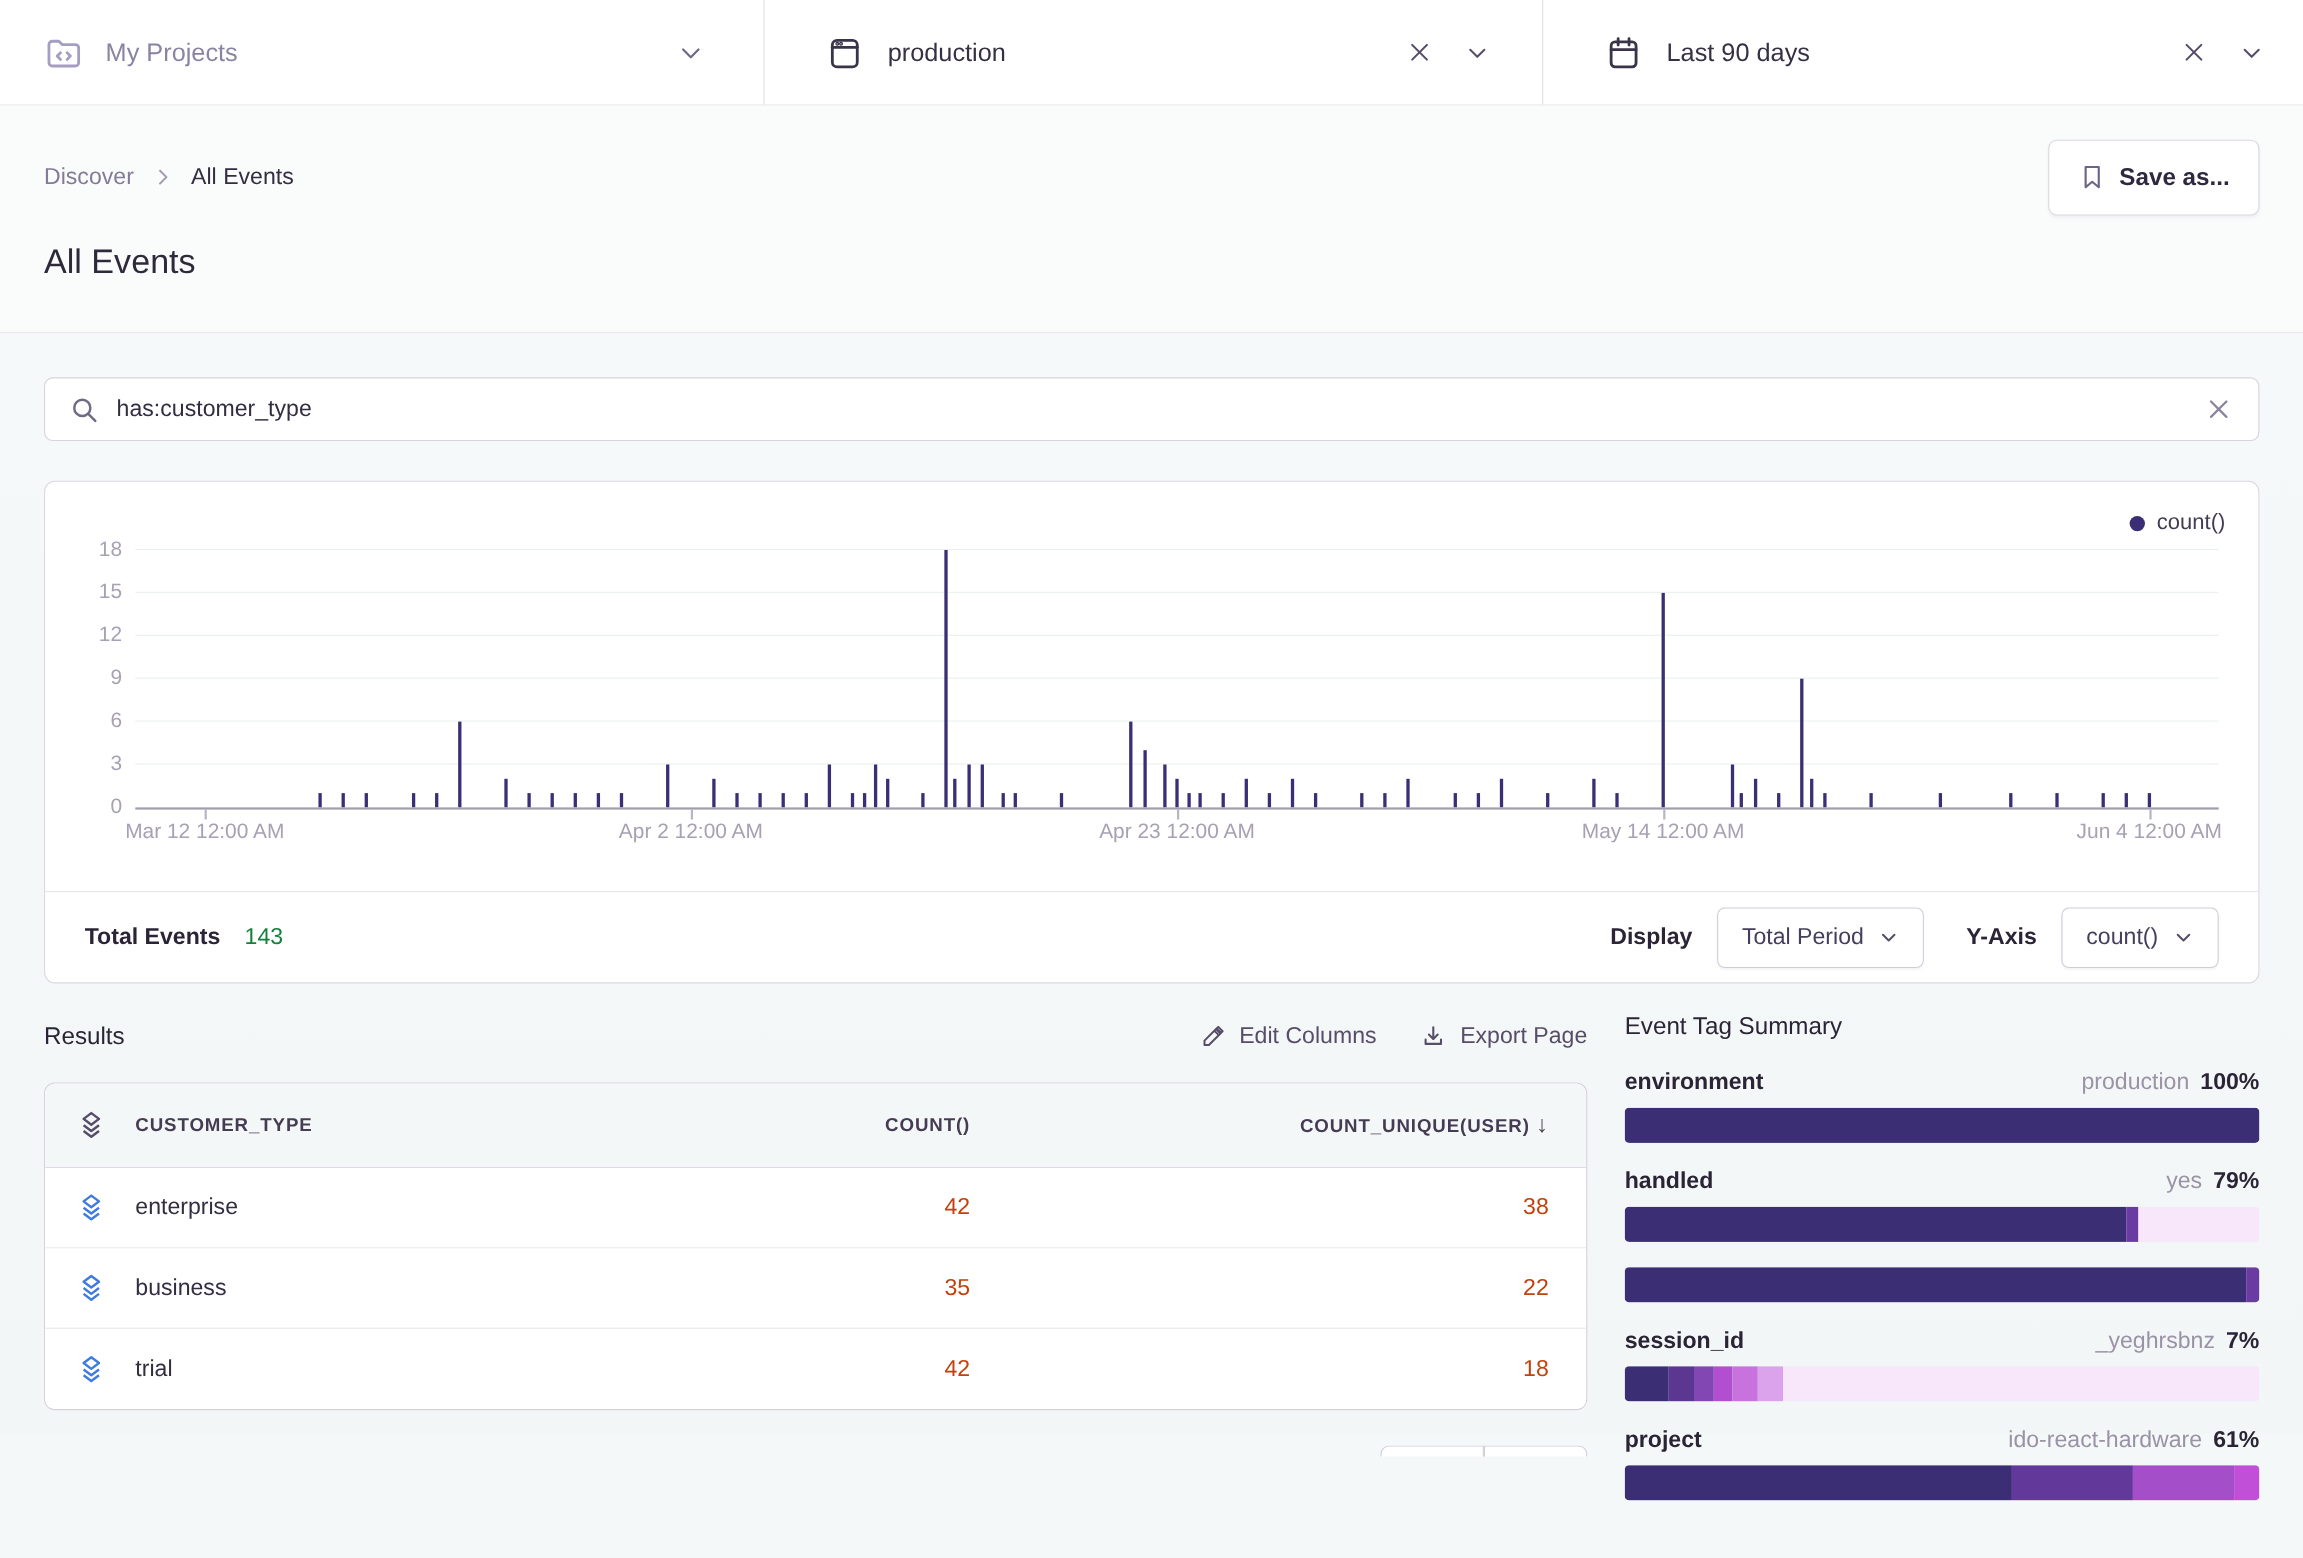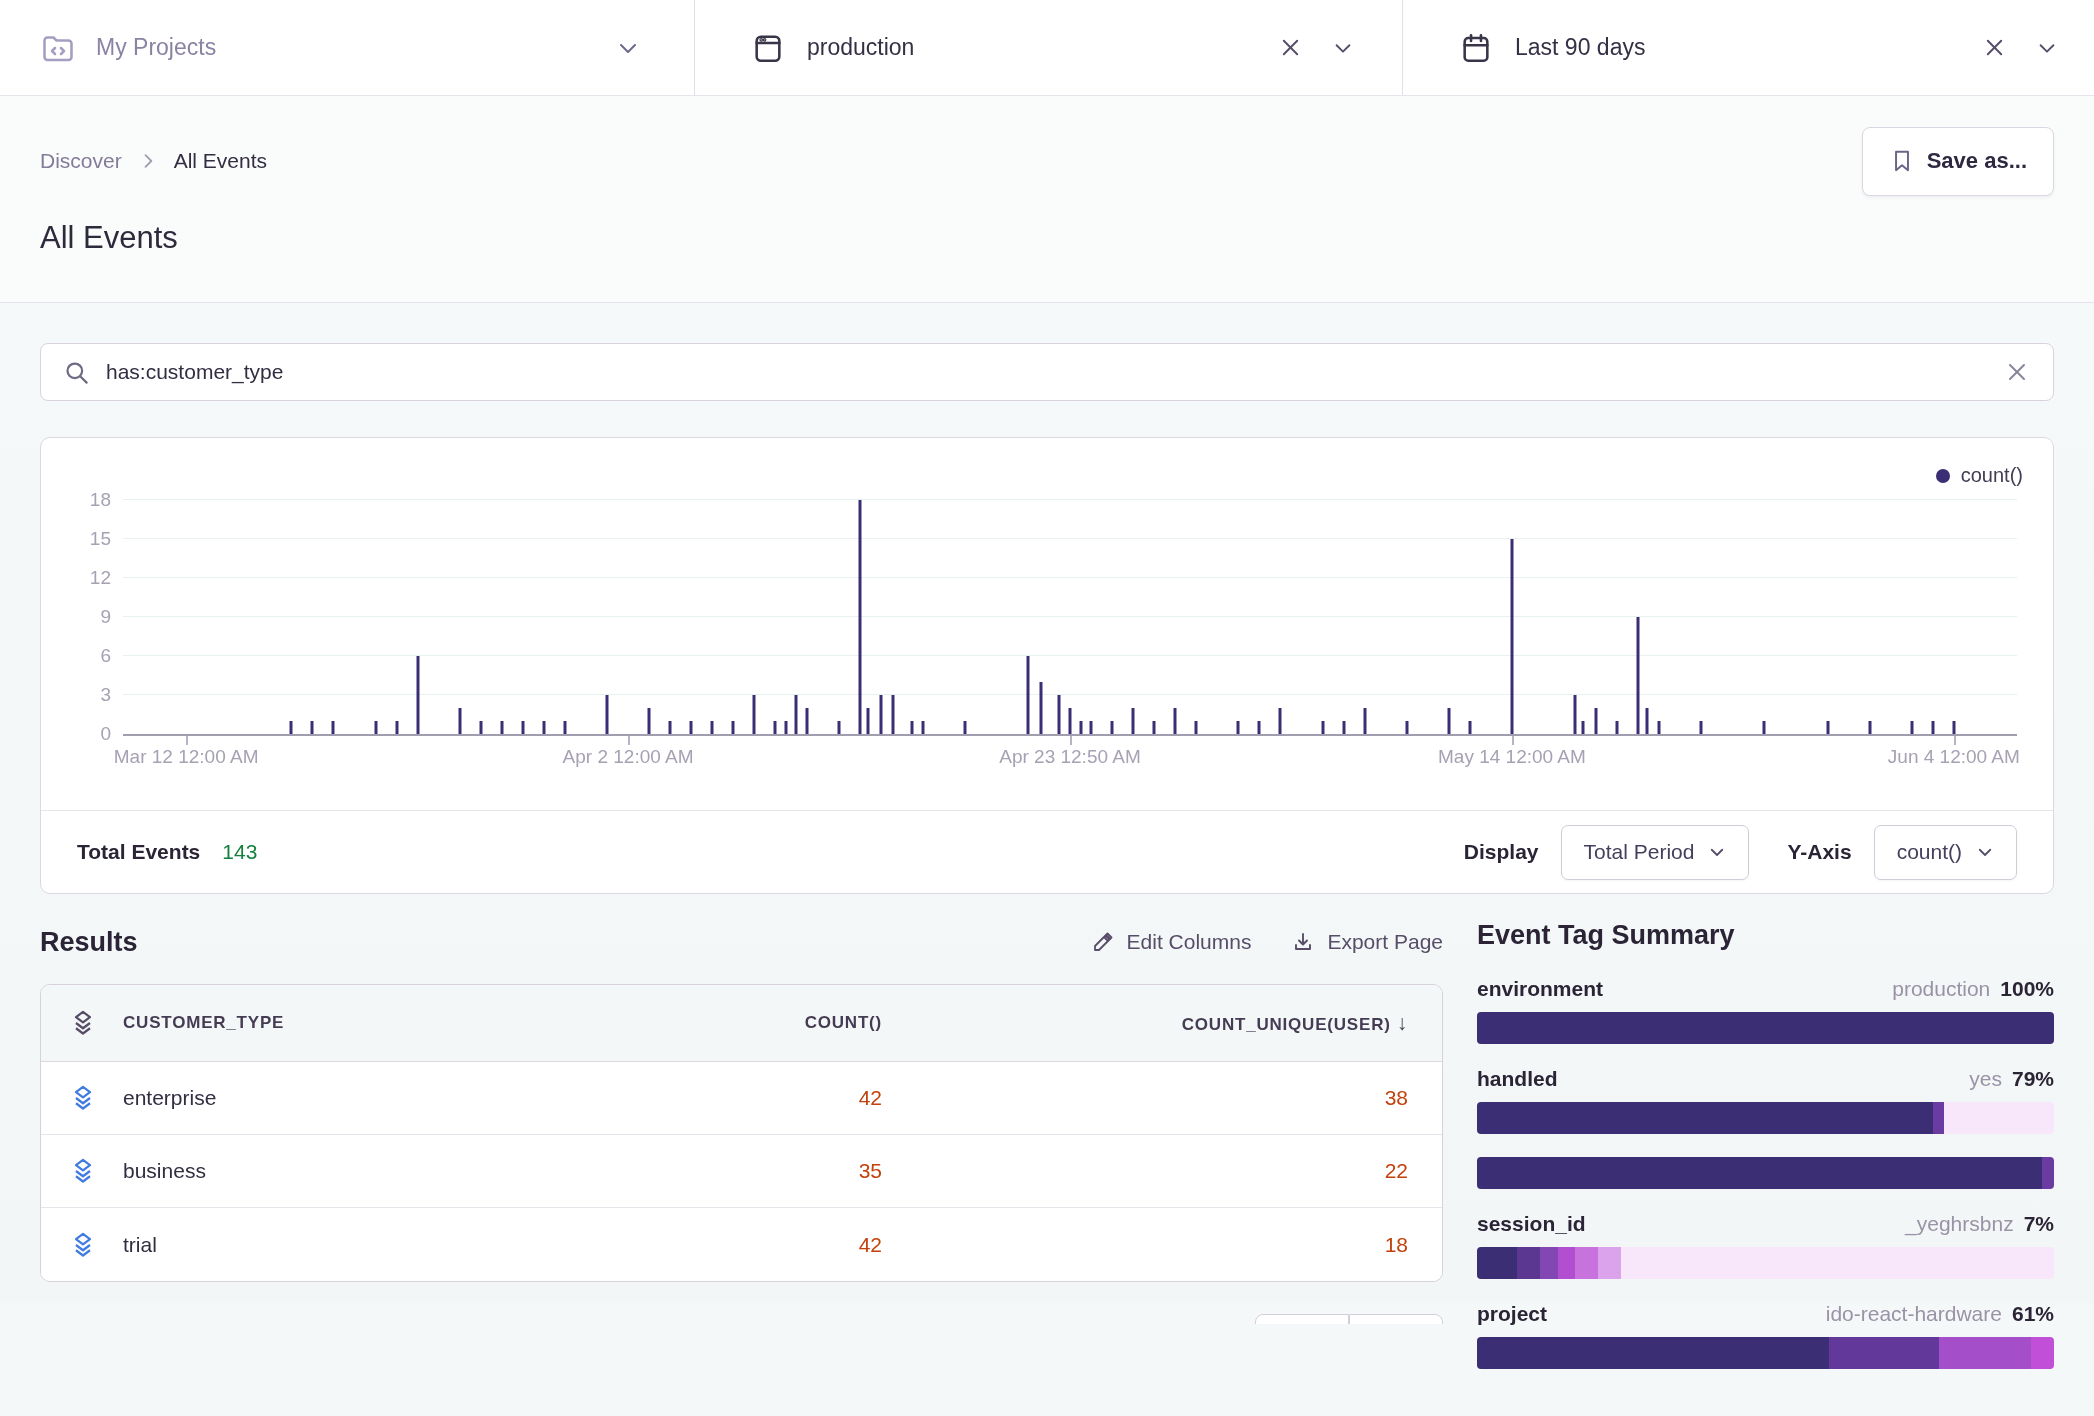--- a/index.html
+++ b/index.html
@@ -58,21 +58,21 @@
   .footer-lbl { font-size:21px; font-weight:bold; color:#2b2436; }
   .dd-btn { display:flex; align-items:center; gap:14px; background:#fff; border:1px solid #d2ccd9; border-radius:7px;
       height:55px; padding:0 22px; font-size:21px; color:#453e5c; font-weight:500; cursor:pointer; font-family:inherit;
       box-shadow:0 1px 2px rgba(50,40,80,.05); }
   .footer-lbl.yx { margin-left:16px; }
 
   
   .results-row { display:flex; align-items:flex-start; gap:34px; margin-top:26px; }
   .results-col { width:1403px; }
   .results-head { display:flex; align-items:center; justify-content:space-between; height:44px; }
-  .section-heading { font-size:27px; font-weight:bold; color:#2b2436; }
+  .section-heading { font-size:22px; font-weight:normal; color:#2b2436; }
   .table-actions { display:flex; align-items:center; gap:40px; }
   .table-action { display:flex; align-items:center; gap:12px; background:none; border:none; font-size:21px; color:#574d68; cursor:pointer; font-family:inherit; }
 
   .results-table { margin-top:20px; background:#fff; border:1px solid #d6d1db; border-radius:10px; overflow:hidden; }
   .thead { display:flex; align-items:center; background:#f4f7f7; height:77px; border-bottom:1px solid #ddd8e1; }
   .th-name { flex:1; display:flex; align-items:center; gap:26px; padding-left:28px; font-size:17px; font-weight:bold; letter-spacing:.8px; color:#453c54; }
   .th-num { width:420px; text-align:right; padding-right:20px; font-size:17px; font-weight:bold; letter-spacing:.8px; color:#453c54; }
   .th-num.sorted { width:540px; padding-right:34px; }
   .sort-arrow { font-size:21px; color:#4b4458; margin-left:6px; }
   .trow { display:flex; align-items:center; height:73px; border-bottom:1px solid #e7e3ea; background:#fff; }
@@ -305,21 +305,21 @@
       <div class="x-tickmarks">
           <div class="x-tickmark" style="left: 3.33333%;"></div>
           <div class="x-tickmark" style="left: 26.6667%;"></div>
           <div class="x-tickmark" style="left: 50%;"></div>
           <div class="x-tickmark" style="left: 73.3333%;"></div>
           <div class="x-tickmark" style="left: 96.6667%;"></div>
         </div>
       <div class="x-labels">
           <span class="x-tick-label" style="left: 3.33333%;">Mar 12 12:00 AM</span>
           <span class="x-tick-label" style="left: 26.6667%;">Apr 2 12:00 AM</span>
-          <span class="x-tick-label" style="left: 50%;">Apr 23 12:50 AM</span>
+          <span class="x-tick-label" style="left: 50%;">Apr 23 12:00 AM</span>
           <span class="x-tick-label" style="left: 73.3333%;">May 14 12:00 AM</span>
           <span class="x-tick-label" style="left: 96.6667%;">Jun 4 12:00 AM</span>
         </div>
     </div>
     <div class="chart-footer">
       <span class="total-label">Total Events</span>
       <span class="total-value">143</span>
       <span class="footer-right">
         <span class="footer-lbl">Display</span>
         <button class="dd-btn">

